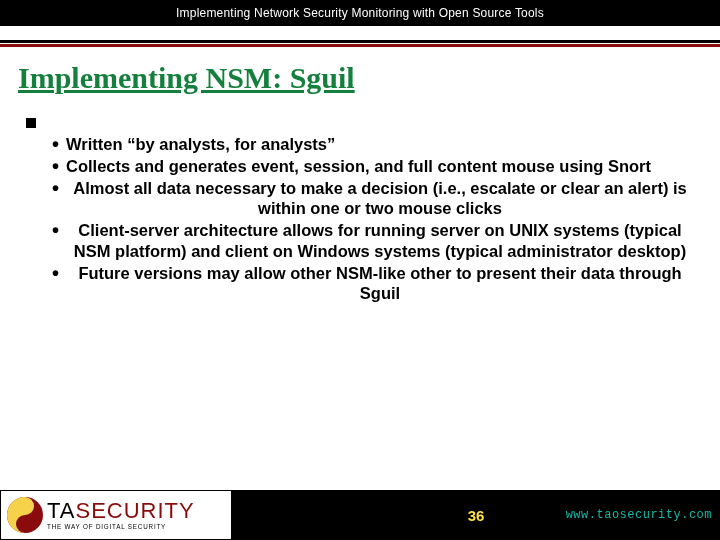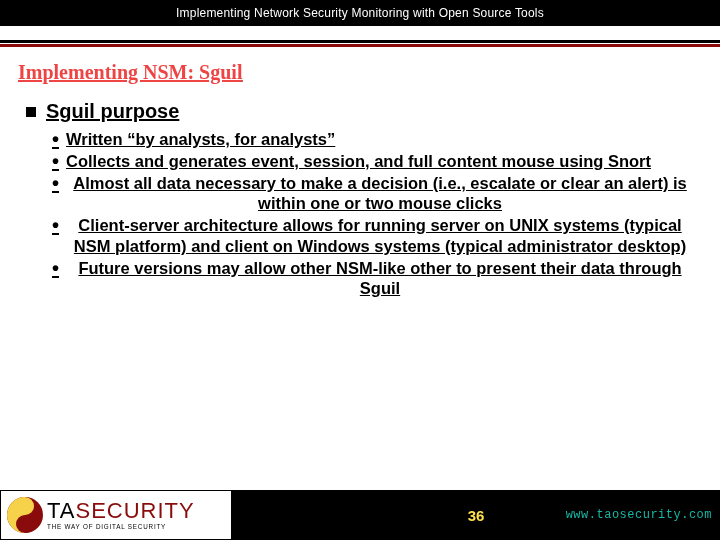--- a/index.html
+++ b/index.html
@@ -1,21 +1,21 @@
 <!DOCTYPE html>
 <html><head>
 <meta charset="utf-8">
 <style>
   * { margin:0; padding:0; box-sizing:border-box; }
   html,body { width:720px; height:540px; font-family: Verdana, Arial, sans-serif; background:#fff; overflow:hidden; }
-  .slide { width:720px; height:540px; position:relative;text-decoration:underline; }
+  .slide { width:720px; height:540px; position:relative; }
   .titlebar { width:100%; height:26px; background:#000; color:#fff; text-align:center; font-size:12px; line-height:26px; letter-spacing:0.2px; }
   .hr-dark { height:3px; background:#000; margin-top:14px; }
   .hr-red  { height:3px; background:#8a0b0b; margin-top:1px; }
-  .slide-title { color:#ef4444; font-weight:bold; font-size:20px; text-decoration:underline; margin:14px 0 0 18px; font-family: Georgia, 'Times New Roman', serif; }
+  .slide-title { color:#15803d; font-weight:bold; font-size:30px; text-decoration:underline; margin:14px 0 0 18px; font-family: Georgia, 'Times New Roman', serif; }
   .body { margin:16px 26px 0 26px; }
   .h1bullet { display:flex; align-items:flex-start; }
   .sq { width:10px; height:10px; background:#000; margin:7px 10px 0 0; flex:0 0 auto; }
   .h1label { font-weight:bold; font-size:20px; }
   .sublist { margin:6px 0 0 26px; }
   .sub { display:flex; align-items:flex-start; margin-bottom:1px; }
   .dot { font-size:20px; line-height:20px; margin:0 7px 0 0; flex:0 0 auto; font-weight:bold; }
   .subtext { font-weight:bold; font-size:16.5px; line-height:1.26;text-align:center; }
   .footer { position:absolute; left:0; bottom:0; width:100%; height:50px; display:flex; align-items:center; }
   .logo { width:232px; height:50px; background:#fff; border:1px solid #000; display:flex; align-items:center; padding:0 6px; }
@@ -42,21 +42,20 @@
     <span>Implementing Network Security Monitoring with Open Source Tools</span>
   </div>
   <div class="hr-dark"></div>
   <div class="hr-red"></div>
 
   <div class="slide-title">Implementing NSM: Sguil</div>
 
   <div class="body">
     <div class="h1bullet">
       <div class="sq"></div>
-      <div class="h1label">Sguil purpose</div>
     </div>
     <div class="sublist">
       <div class="sub">
         <div class="dot">•</div>
         <div class="subtext">Written “by analysts, for analysts”</div>
       </div>
       <div class="sub">
         <div class="dot">•</div>
         <div class="subtext">Collects and generates event, session, and full content mouse using Snort</div>
       </div>

